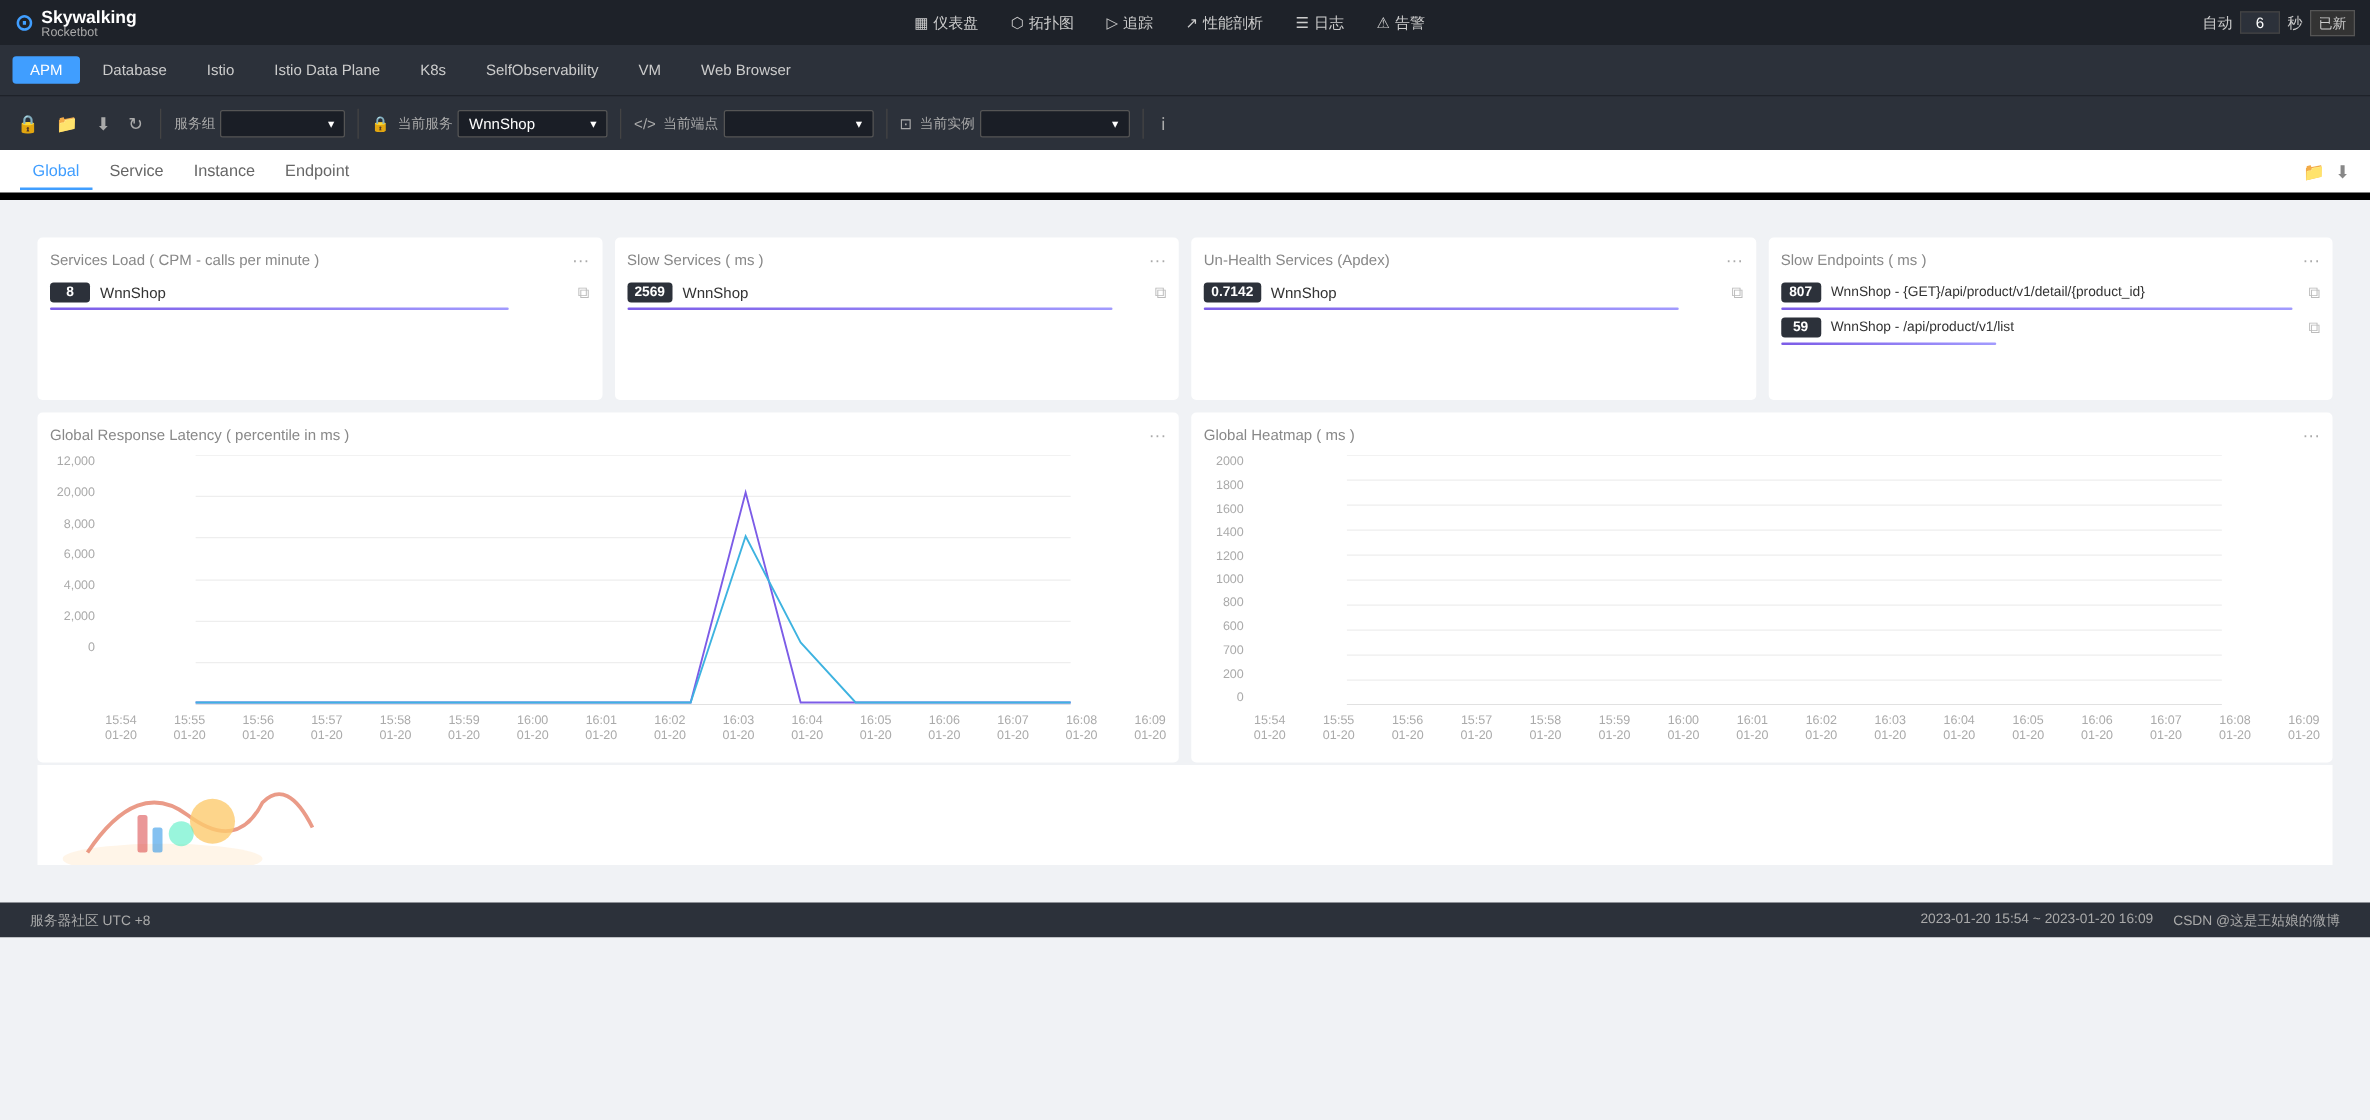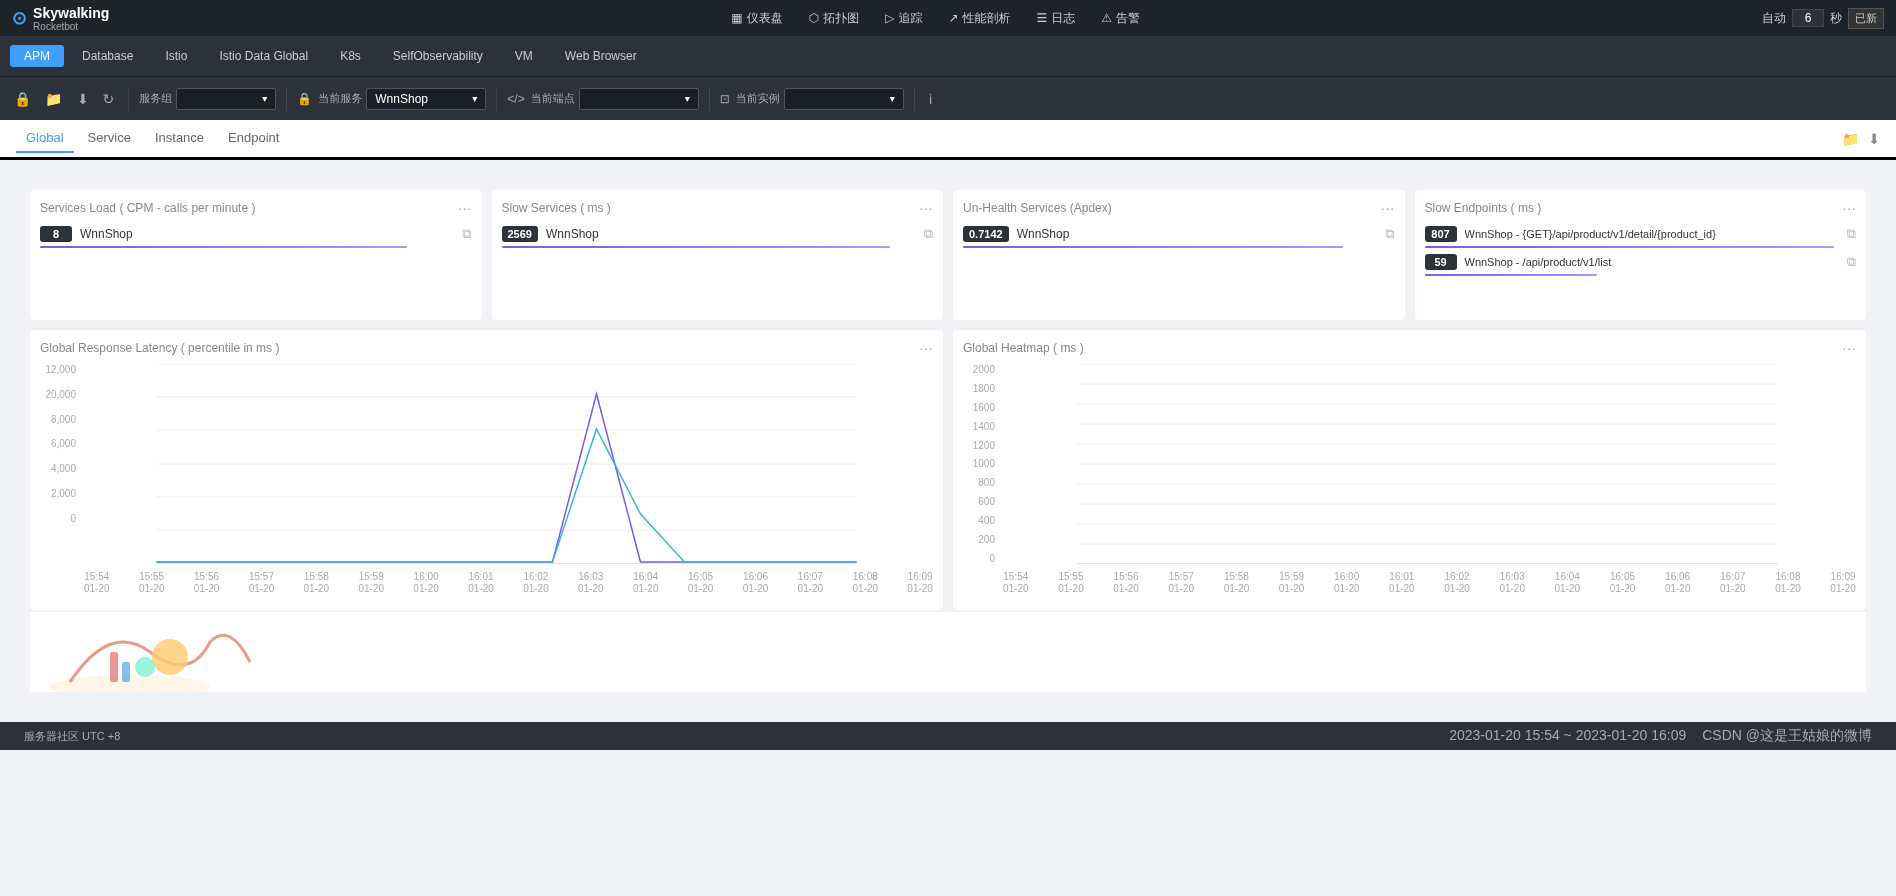--- a/index.html
+++ b/index.html
@@ -115,21 +115,21 @@
       margin: 0 4px;
     }
 
     
     .content-tabs {
       background: #fff;
       display: flex;
       align-items: center;
       padding: 0 16px;
       height: 40px;
-      border-bottom: 3px solid #000000;
+      border-bottom: 6px solid #000000;
       gap: 4px;
     }
     .content-tab {
       padding: 6px 10px;
       cursor: pointer;
       font-size: 13px;
       color: #666;
       border-bottom: 2px solid transparent;
     }
     .content-tab.active {
@@ -255,21 +255,21 @@
     .footer {
       background: #2c313a;
       display: flex;
       align-items: center;
       justify-content: space-between;
       padding: 4px 24px;
       font-size: 11px;
       color: #aaa;
       min-height: 28px;
     }
-    .footer-right { display: flex; gap: 16px; color: #aaa; font-size: 14px; }
+    .footer-right { display: flex; gap: 16px; color: #aaa; font-size: 11px; }
 
     
     .bottom-deco {
       background: #fff;
       height: 80px;
       display: flex;
       align-items: flex-end;
       padding: 0 20px 0 20px;
       overflow: hidden;
     }
@@ -325,21 +325,21 @@
     <input class="auto-input" value="6" type="text" style="">
     <span>秒</span>
     <button class="refresh-btn">已新</button>
   </div>
 </div>
 
 <div class="secondary-nav">
   <div class="sec-tab active">APM</div>
   <div class="sec-tab">Database</div>
   <div class="sec-tab">Istio</div>
-  <div class="sec-tab">Istio Data Global</div>
+  <div class="sec-tab">Istio Data Plane</div>
   <div class="sec-tab">K8s</div>
   <div class="sec-tab">SelfObservability</div>
   <div class="sec-tab">VM</div>
   <div class="sec-tab">Web Browser</div>
 </div>
 
 <div class="toolbar">
   <span class="toolbar-icon-btn">🔒</span>
   <span class="toolbar-icon-btn">📁</span>
   <span class="toolbar-icon-btn">⬇</span>
@@ -585,21 +585,21 @@
       <div style="display:flex;">
         <div style="display:flex; flex-direction:column; justify-content:space-between; font-size:10px; color:#aaa; height:200px; text-align:right; padding-right:4px; min-width:36px;">
           <span>2000</span>
           <span>1800</span>
           <span>1600</span>
           <span>1400</span>
           <span>1200</span>
           <span>1000</span>
           <span>800</span>
           <span>600</span>
-          <span>400</span>
+          <span>700</span>
           <span>200</span>
           <span>0</span>
         </div>
         <div class="chart-svg-area">
           <svg width="100%" height="200" viewBox="0 0 700 200">
 
             <line x1="0" y1="0" x2="700" y2="0" stroke="#eee" stroke-width="1"></line>
             <line x1="0" y1="20" x2="700" y2="20" stroke="#eee" stroke-width="1"></line>
             <line x1="0" y1="40" x2="700" y2="40" stroke="#eee" stroke-width="1"></line>
             <line x1="0" y1="60" x2="700" y2="60" stroke="#eee" stroke-width="1"></line>

